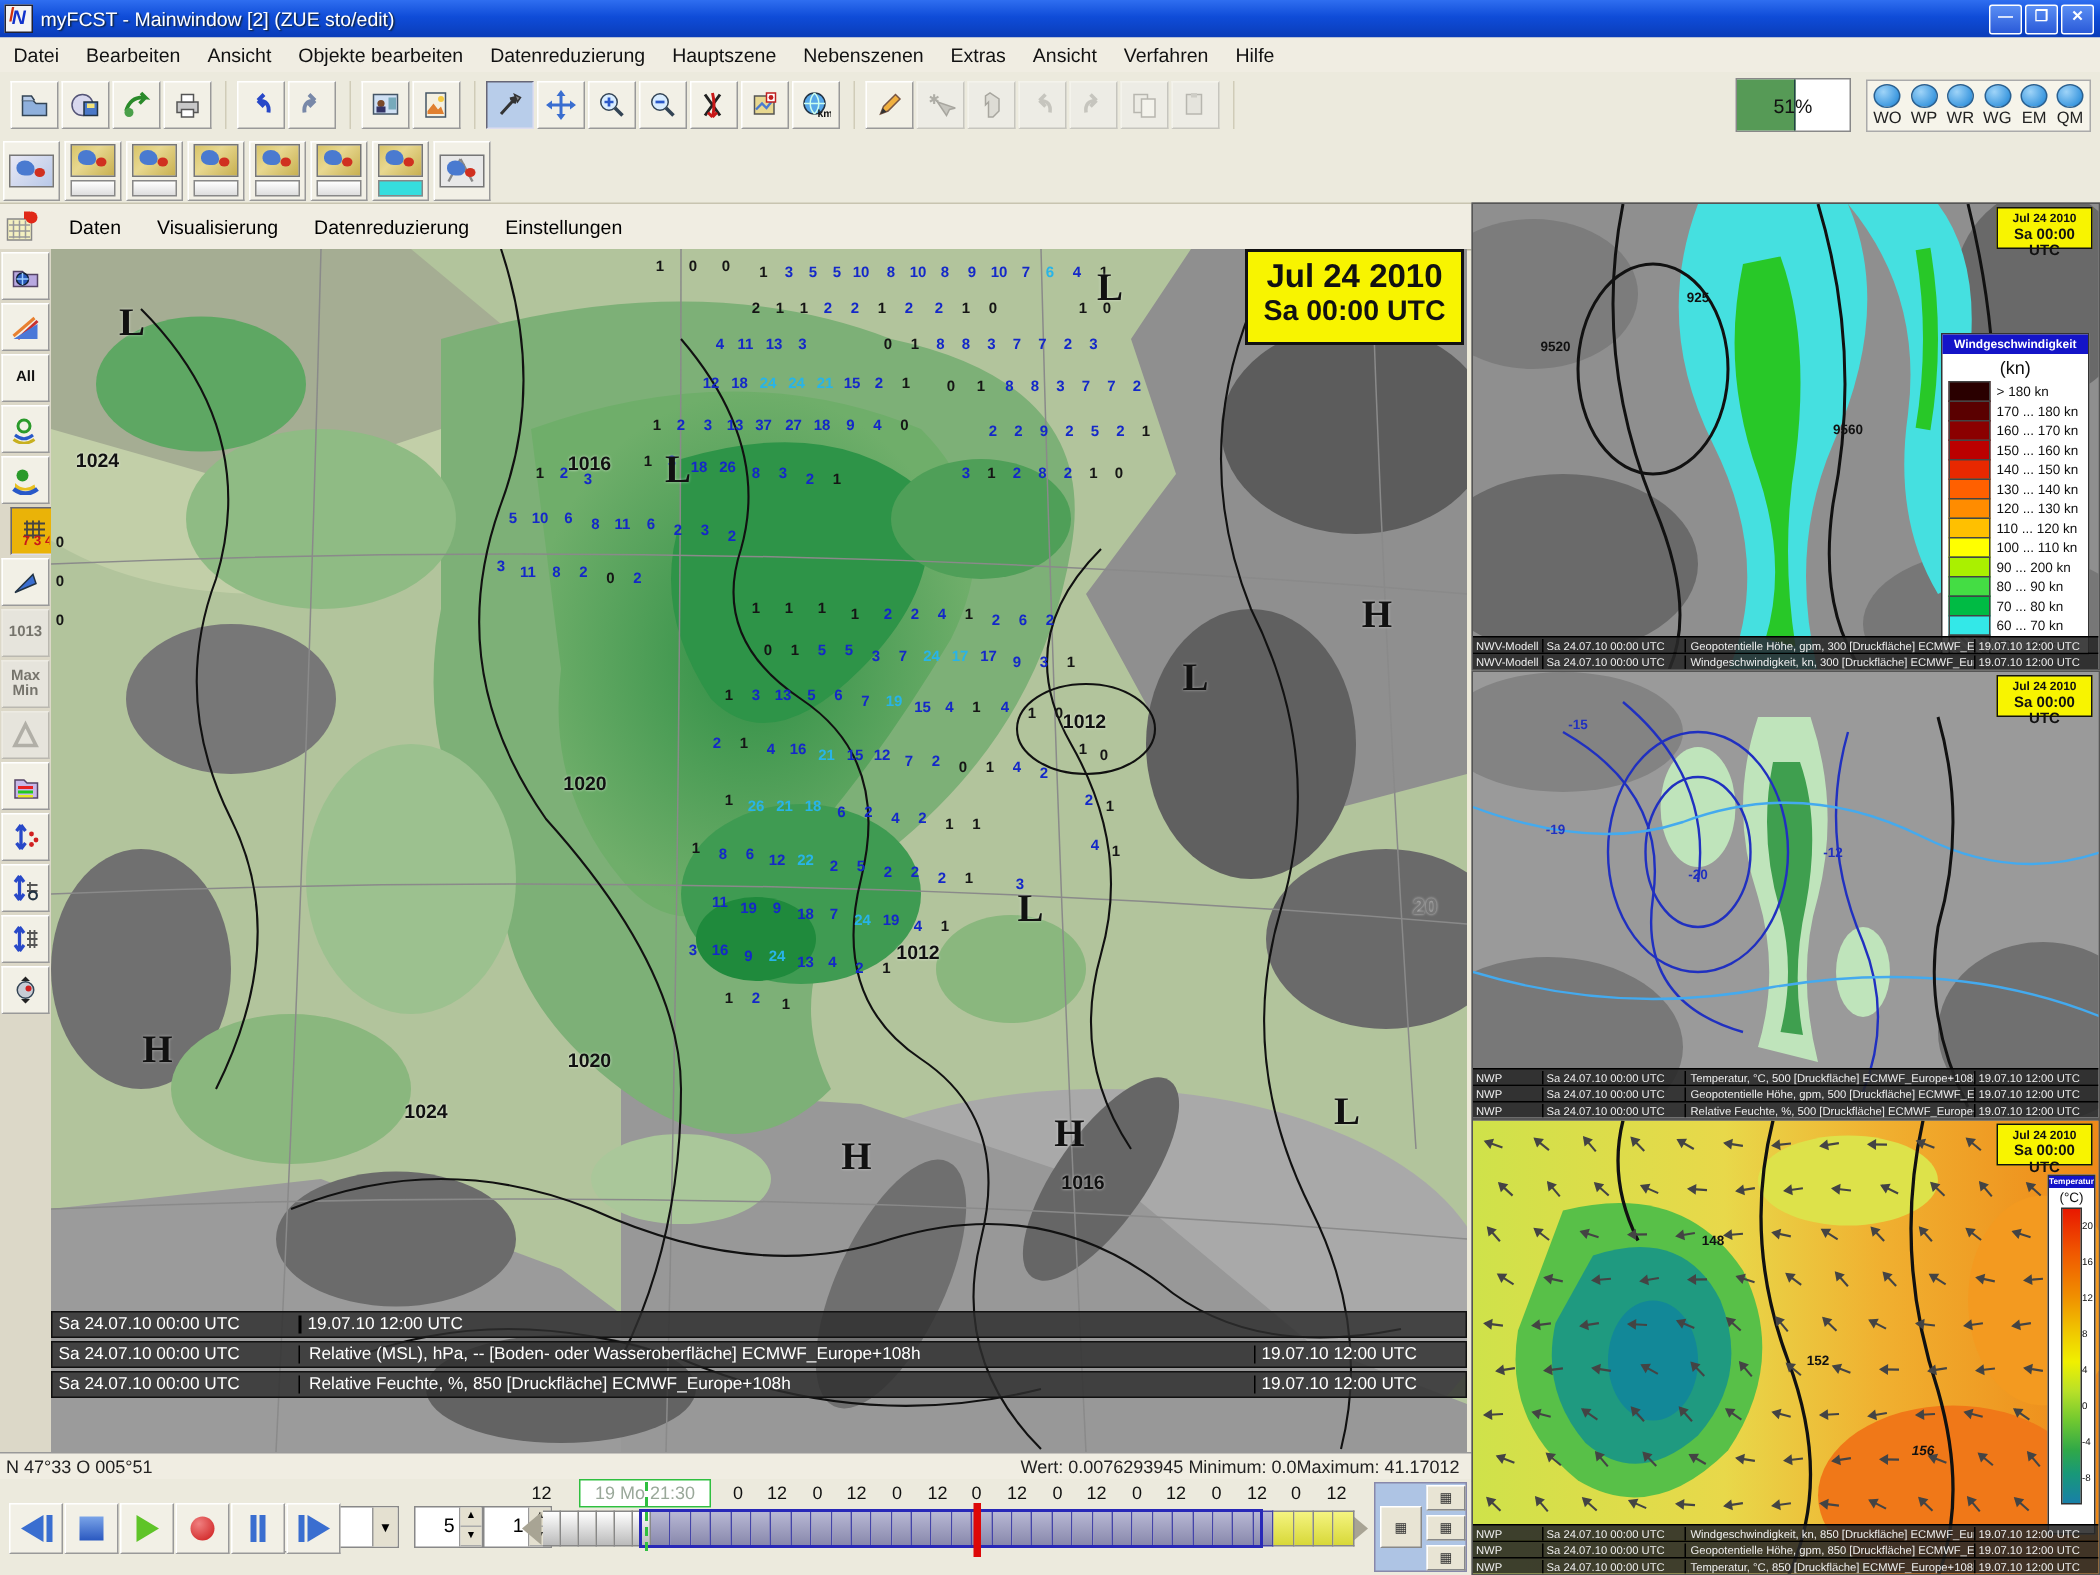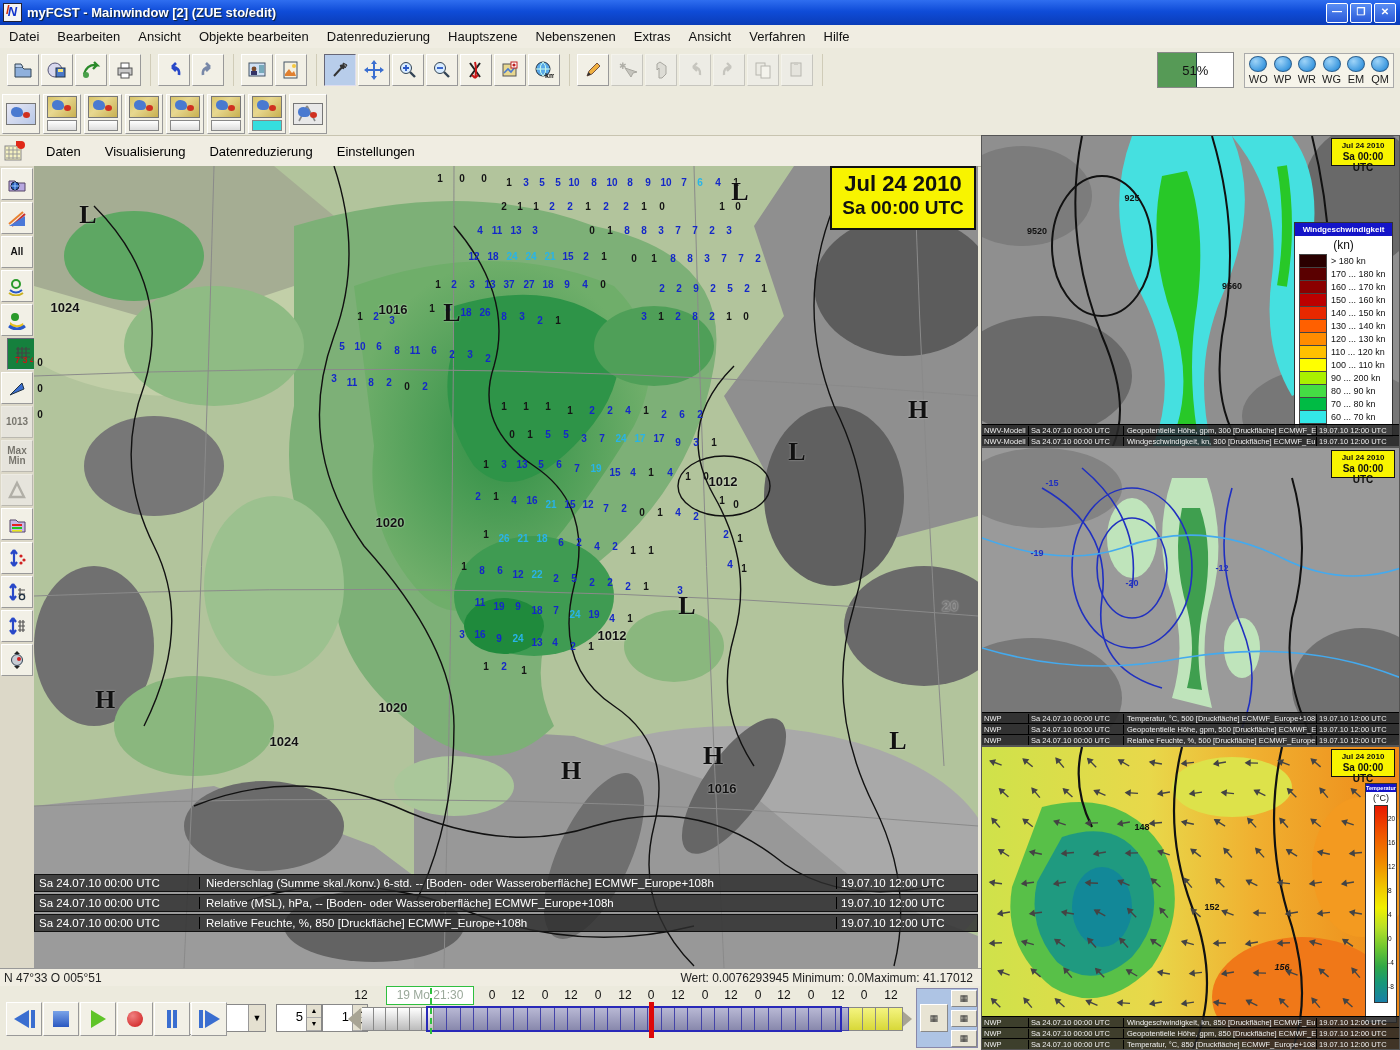--- a/index.html
+++ b/index.html
@@ -1,21 +1,21 @@
 <!DOCTYPE html>
 <html><head>
 <meta charset="utf-8">
 <style>
   html,body{margin:0;padding:0;background:#555;}
   #app{position:relative;width:1400px;height:1050px;background:#ece9d8;font-family:"Liberation Sans",sans-serif;overflow:hidden;user-select:none;}
   
   #titlebar{position:absolute;left:0;top:0;width:1400px;height:25px;background:linear-gradient(180deg,#2f6ef0 0%,#0f4cd8 45%,#0a3cb8 100%);display:flex;align-items:center;color:#fff;}
   #titlebar .logo{width:17px;height:17px;background:#f4f4f4;border:1px solid #223;margin:0 5px 0 3px;color:#1133cc;font-weight:bold;font-style:italic;font-size:13px;line-height:15px;text-align:center;position:relative;}
   #titlebar .logo i{position:absolute;left:2px;top:-2px;color:#d03010;font-style:normal;}
-  #titlebar .title{font-weight:bold;font-size:13px;text-shadow:1px 1px 1px #123;}
+  #titlebar .title{font-weight:normal;font-size:13px;text-shadow:1px 1px 1px #123;}
   #winbtns{margin-left:auto;display:flex;gap:2px;padding-right:4px;}
   .winbtn{width:20px;height:18px;border:1px solid #fff;border-radius:2px;background:linear-gradient(180deg,#5a8ef4,#2a5ad8);color:#fff;font-size:10px;line-height:16px;text-align:center;font-weight:bold;}
   
   #menubar{position:absolute;left:0;top:25px;width:1400px;height:23px;background:#f0ede2;border-bottom:1px solid #c8c4b0;display:flex;align-items:center;font-size:13px;color:#111;}
   #menubar .mitem{padding:2px 9px;}
   #toolbar1{position:absolute;left:0;top:48px;width:1400px;height:44px;background:#eceadd;border-bottom:1px solid #c8c4b0;display:flex;align-items:center;}
   .tgroup{display:flex;align-items:center;margin-left:6px;padding-right:8px;border-right:1px solid #d0ccb8;}
   .tbtn{width:30px;height:30px;margin:0 1px;background:#f2f0e6;border:1px solid;border-color:#fff #999 #999 #fff;display:flex;align-items:center;justify-content:center;}
   .tbtn.active{background:#b8cdea;border-color:#667 #dde #dde #667;}
   .tbtn.disabled{opacity:.45;filter:grayscale(1);}
@@ -34,21 +34,21 @@
   .t2thumb:after{content:"";position:absolute;right:5px;top:8px;width:7px;height:6px;background:#d03020;border-radius:50%;}
   .t2strip{width:28px;height:9px;border:1px solid #888;background:linear-gradient(180deg,#fff,#ddd);}
   .t2strip.sel{background:#35dede;}
   
   #scenetabs{position:absolute;left:0;top:136px;width:981px;height:30px;background:#f0ede2;border-bottom:1px solid #b8b4a0;display:flex;align-items:center;font-size:13px;}
   #scenetabs .ticon{width:26px;height:26px;margin:0 6px 0 2px;}
   #scenetabs .stab{padding:4px 12px;}
   
   #sidebar{position:absolute;left:0;top:166px;width:34px;height:802px;background:#dcd8c8;display:flex;flex-direction:column;align-items:center;padding-top:1px;box-sizing:border-box;}
   .sbtn{width:30px;height:30px;margin:1px 0;background:#f2f0e6;border:1px solid;border-color:#fff #999 #999 #fff;display:flex;align-items:center;justify-content:center;font-size:10px;font-weight:bold;color:#111;text-align:center;line-height:10px;}
-  .sbtn.active{background:#15803d;border-color:#667 #dde #dde #667;margin-left:12px;}
+  .sbtn.active{background:#eab308;border-color:#667 #dde #dde #667;margin-left:12px;}
   .sbtn.disabled{opacity:.5;filter:grayscale(1);}
   
   #map{position:absolute;left:34px;top:166px;width:944px;height:802px;overflow:hidden;background:#b7c8a4;}
   #map svg{position:absolute;left:0;top:0;}
   .stnum{position:absolute;font-size:10px;font-weight:bold;transform:translate(-50%,-50%);white-space:nowrap;}
   .c-k{color:#151515;} .c-b{color:#1428c8;} .c-c{color:#28b4e8;}
   .bigletter{position:absolute;font-family:"Liberation Serif",serif;font-weight:bold;font-size:26px;color:#111;transform:translate(-50%,-50%);text-shadow:0 0 2px rgba(255,255,255,.5);}
   .preslabel{position:absolute;font-size:13px;font-weight:bold;color:#111;transform:translate(-50%,-50%);text-shadow:0 0 2px rgba(255,255,255,.7);}
   .preslabel.gray{color:#777;font-size:15px;}
   #datebox{position:absolute;left:796px;top:0px;width:146px;height:64px;background:#f8f400;border:2px solid #111;box-sizing:border-box;text-align:center;color:#111;}
@@ -765,21 +765,20 @@
         <span class="preslabel" style="left: 688px; top: 622px;">1016</span>
         <span class="preslabel gray" style="left: 916px; top: 439px;">20</span>
       </div>
     <div id="datebox">
       <div class="d1">Jul 24 2010</div>
       <div class="d2">Sa 00:00 UTC</div>
     </div>
     <div id="mapstatus">
         <div class="mrow">
           <span class="c1">Sa 24.07.10 00:00 UTC</span>
-          <span class="c2">Niederschlag (Summe skal./konv.)  6-std. -- [Boden- oder Wasseroberfläche] ECMWF_Europe+108h</span>
           <span class="c3">19.07.10 12:00 UTC</span>
         </div>
         <div class="mrow">
           <span class="c1">Sa 24.07.10 00:00 UTC</span>
           <span class="c2">Relative (MSL), hPa, -- [Boden- oder Wasseroberfläche] ECMWF_Europe+108h</span>
           <span class="c3">19.07.10 12:00 UTC</span>
         </div>
         <div class="mrow">
           <span class="c1">Sa 24.07.10 00:00 UTC</span>
           <span class="c2">Relative Feuchte, %, 850 [Druckfläche] ECMWF_Europe+108h</span>

